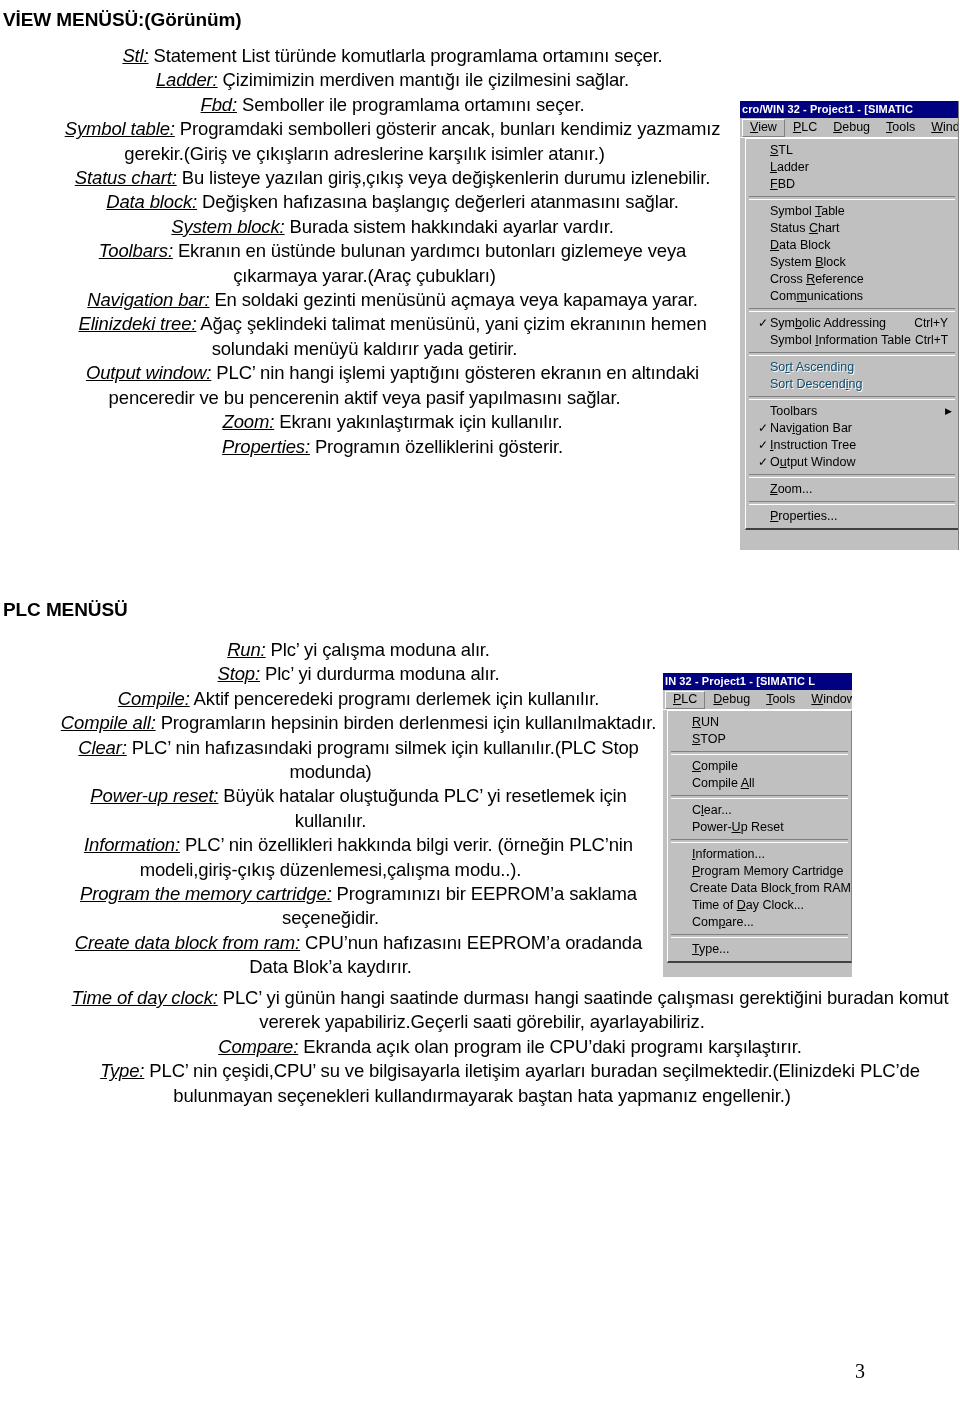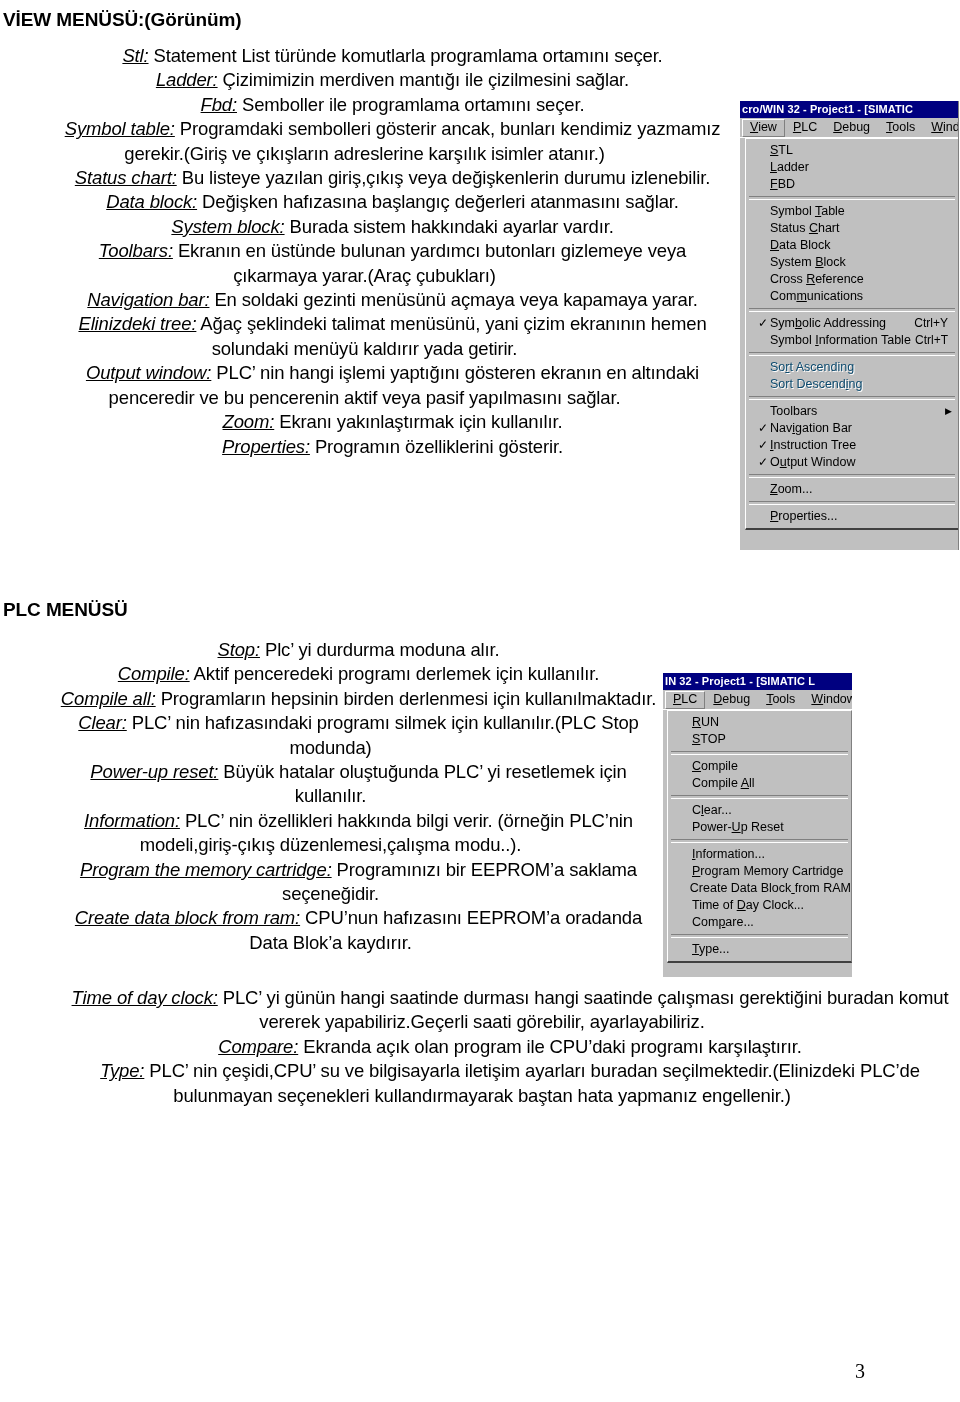--- a/index.html
+++ b/index.html
@@ -215,20 +215,21 @@
       <div class="para"><span class="term">Output window:</span><span> PLC’ nin hangi işlemi yaptığını gösteren ekranın en altındaki  penceredir ve bu pencerenin aktif veya pasif yapılmasını sağlar.</span></div>
       <div class="para"><span class="term">Zoom:</span><span> Ekranı yakınlaştırmak için kullanılır.</span></div>
       <div class="para"><span class="term">Properties:</span><span> Programın özelliklerini gösterir.</span></div>
     </div>
 
   <div id="plc-heading" class="heading">
     <span>PLC MENÜSÜ</span>
   </div>
 
   <div id="plc-body">
+      <div class="para"><span class="term">Run:</span><span> Plc’ yi çalışma moduna alır.</span></div>
       <div class="para"><span class="term">Stop:</span><span> Plc’ yi durdurma moduna alır.</span></div>
       <div class="para"><span class="term">Compile:</span><span> Aktif penceredeki programı derlemek için kullanılır.</span></div>
       <div class="para"><span class="term">Compile all:</span><span> Programların hepsinin birden derlenmesi için kullanılmaktadır.</span></div>
       <div class="para"><span class="term">Clear:</span><span> PLC’ nin hafızasındaki programı silmek için kullanılır.(PLC Stop modunda)</span></div>
       <div class="para"><span class="term">Power-up reset:</span><span> Büyük hatalar oluştuğunda PLC’ yi resetlemek için kullanılır.</span></div>
       <div class="para"><span class="term">Information:</span><span> PLC’ nin özellikleri hakkında bilgi verir. (örneğin PLC’nin modeli,giriş-çıkış düzenlemesi,çalışma modu..).</span></div>
       <div class="para"><span class="term">Program the memory cartridge:</span><span> Programınızı bir EEPROM’a saklama seçeneğidir.</span></div>
       <div class="para"><span class="term">Create data block from ram:</span><span> CPU’nun hafızasını EEPROM’a oradanda Data Blok’a kaydırır.</span></div>
     </div>
 

